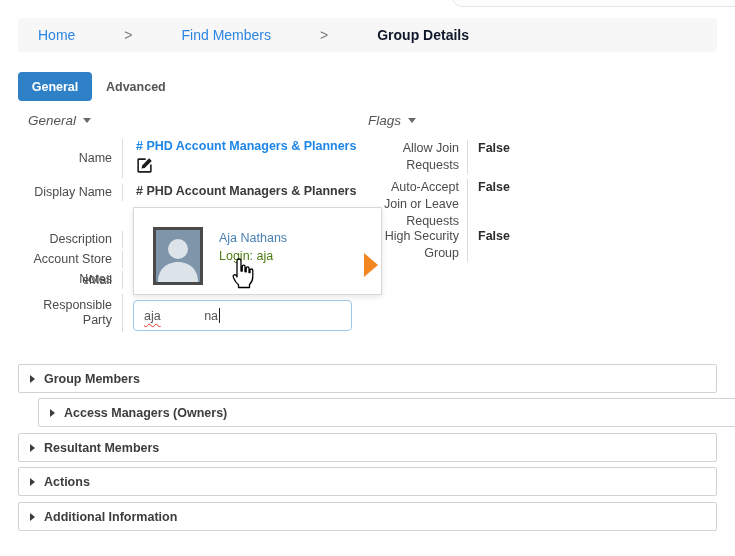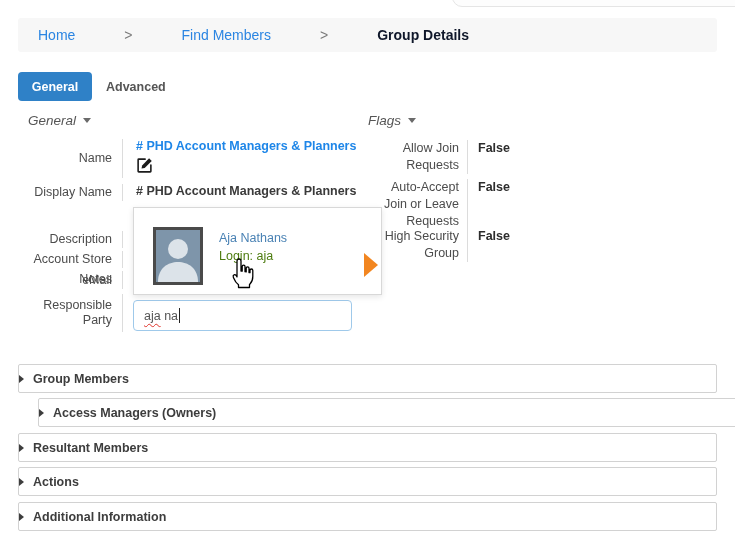--- a/index.html
+++ b/index.html
@@ -88,27 +88,27 @@
     position:absolute; left:133px; top:300px; width:219px; height:31px;
     background:#fff; border:1px solid #9fc9ea; border-radius:4px; z-index:4;
     display:flex; align-items:center; padding-left:10px; font-size:12.5px; color:#555;
     cursor:text;
   }
   .miss {
     text-decoration:underline; text-decoration-style:wavy;
     text-decoration-color:#e0342b; text-decoration-thickness:1px;
     text-underline-offset:3px; white-space:pre;
   }
-  .rest { white-space:pre; }
+  .rest { white-space:pre;margin-left:40px; }
   .caret-bar { display:inline-block; width:1px; height:15px; background:#222; margin-left:1px; }
   
   .panel {
     position:absolute; left:18px; width:699px; height:29px;
     border:1px solid #d2d2d2; border-radius:2px; background:#fff;
-    display:flex; align-items:center; cursor:pointer;
+    display:flex; align-items:center; padding-left:11px; cursor:pointer;
   }
   .tri-right {
     width:0; height:0; border-top:4px solid transparent; border-bottom:4px solid transparent;
     border-left:5px solid #3d3d3d; margin-right:9px;
   }
   .panel-title { font-size:12.5px; font-weight:bold; color:#3d3d3d; }
 </style>
 </head>
 <body>
 

